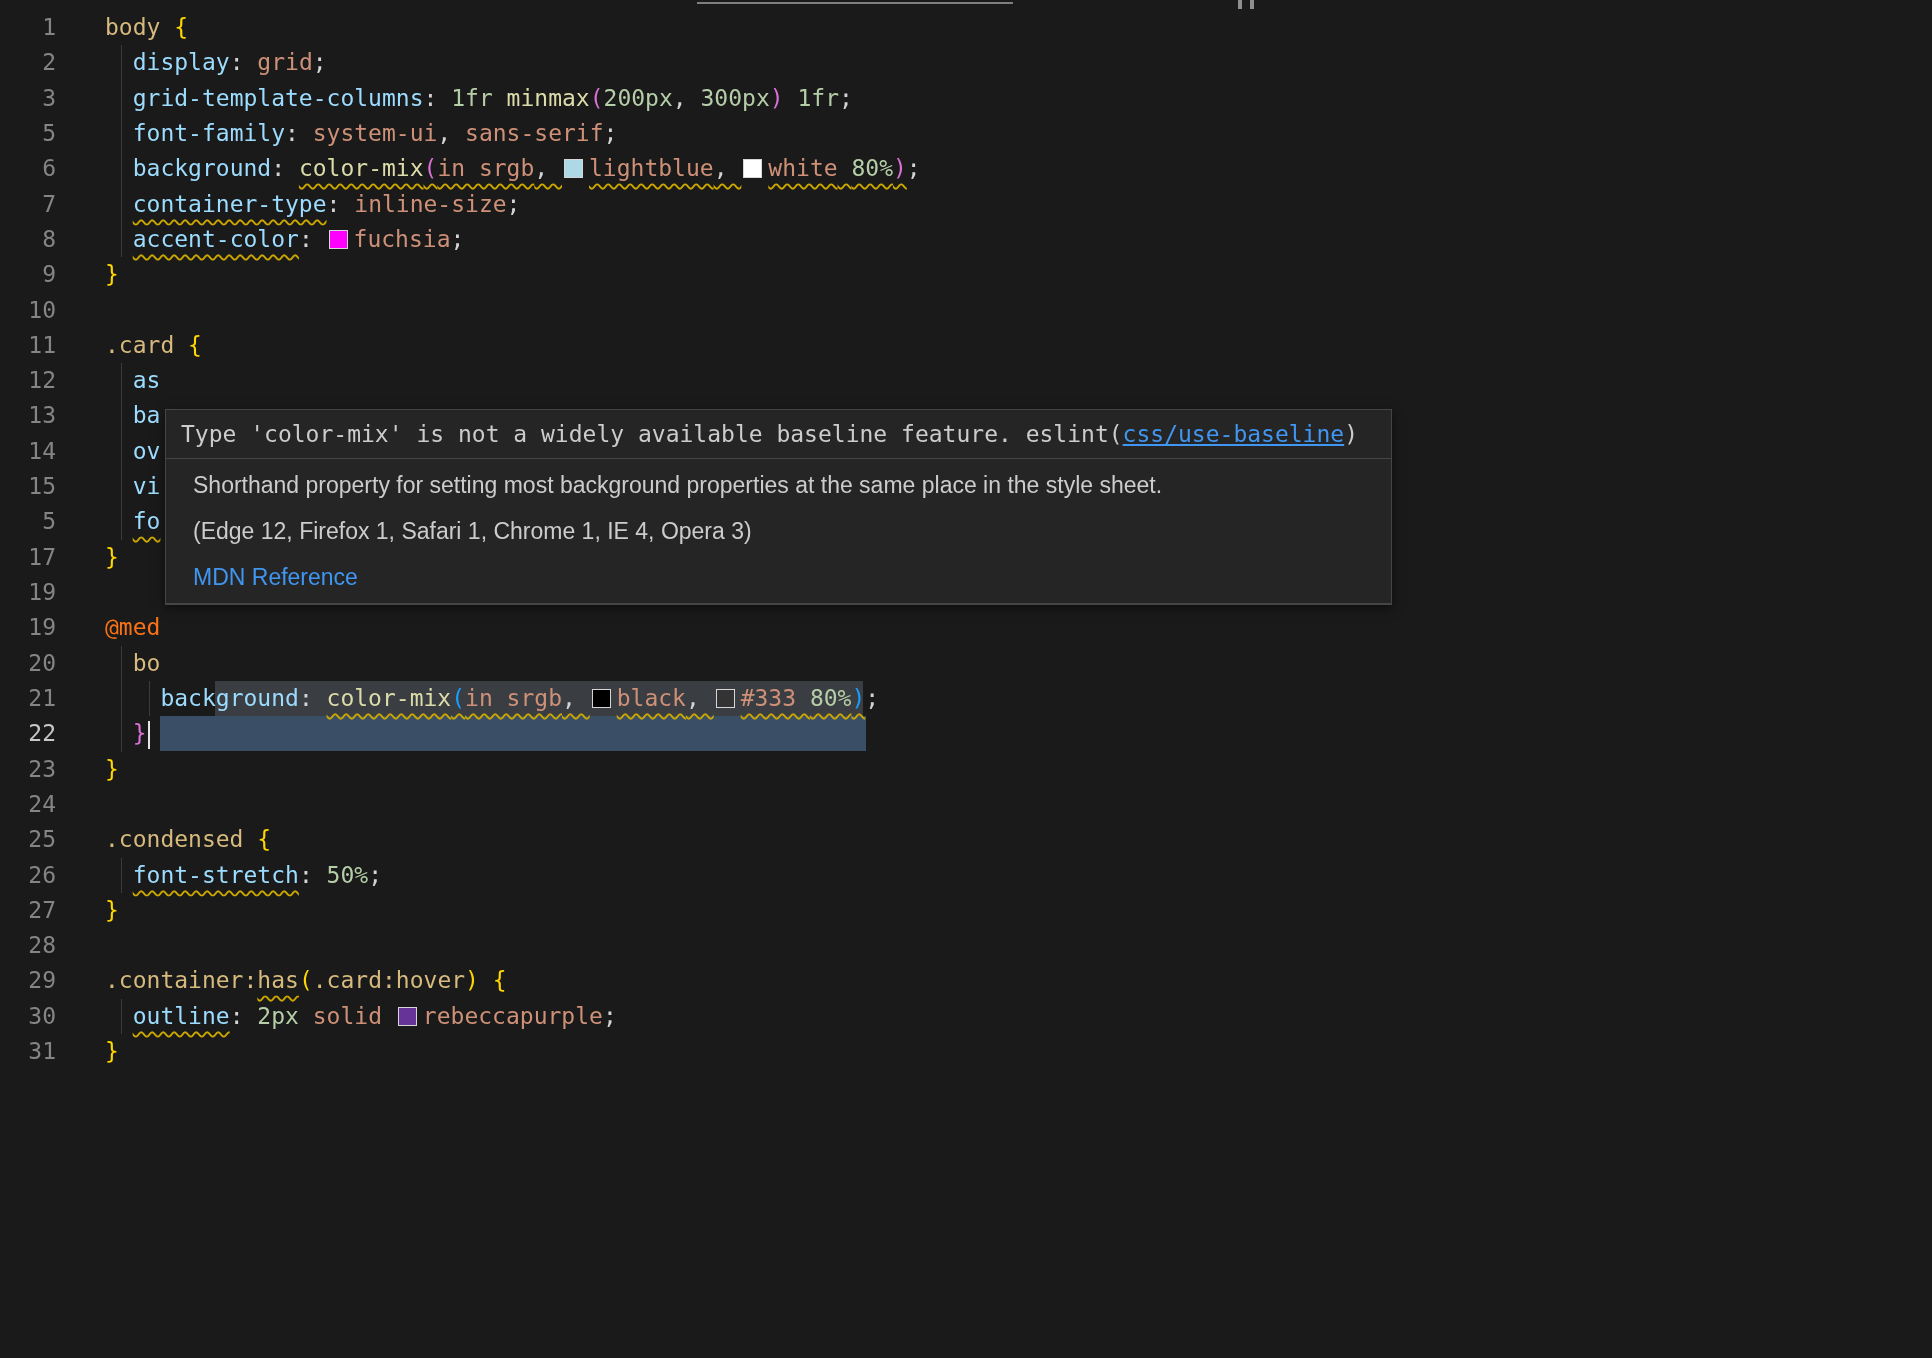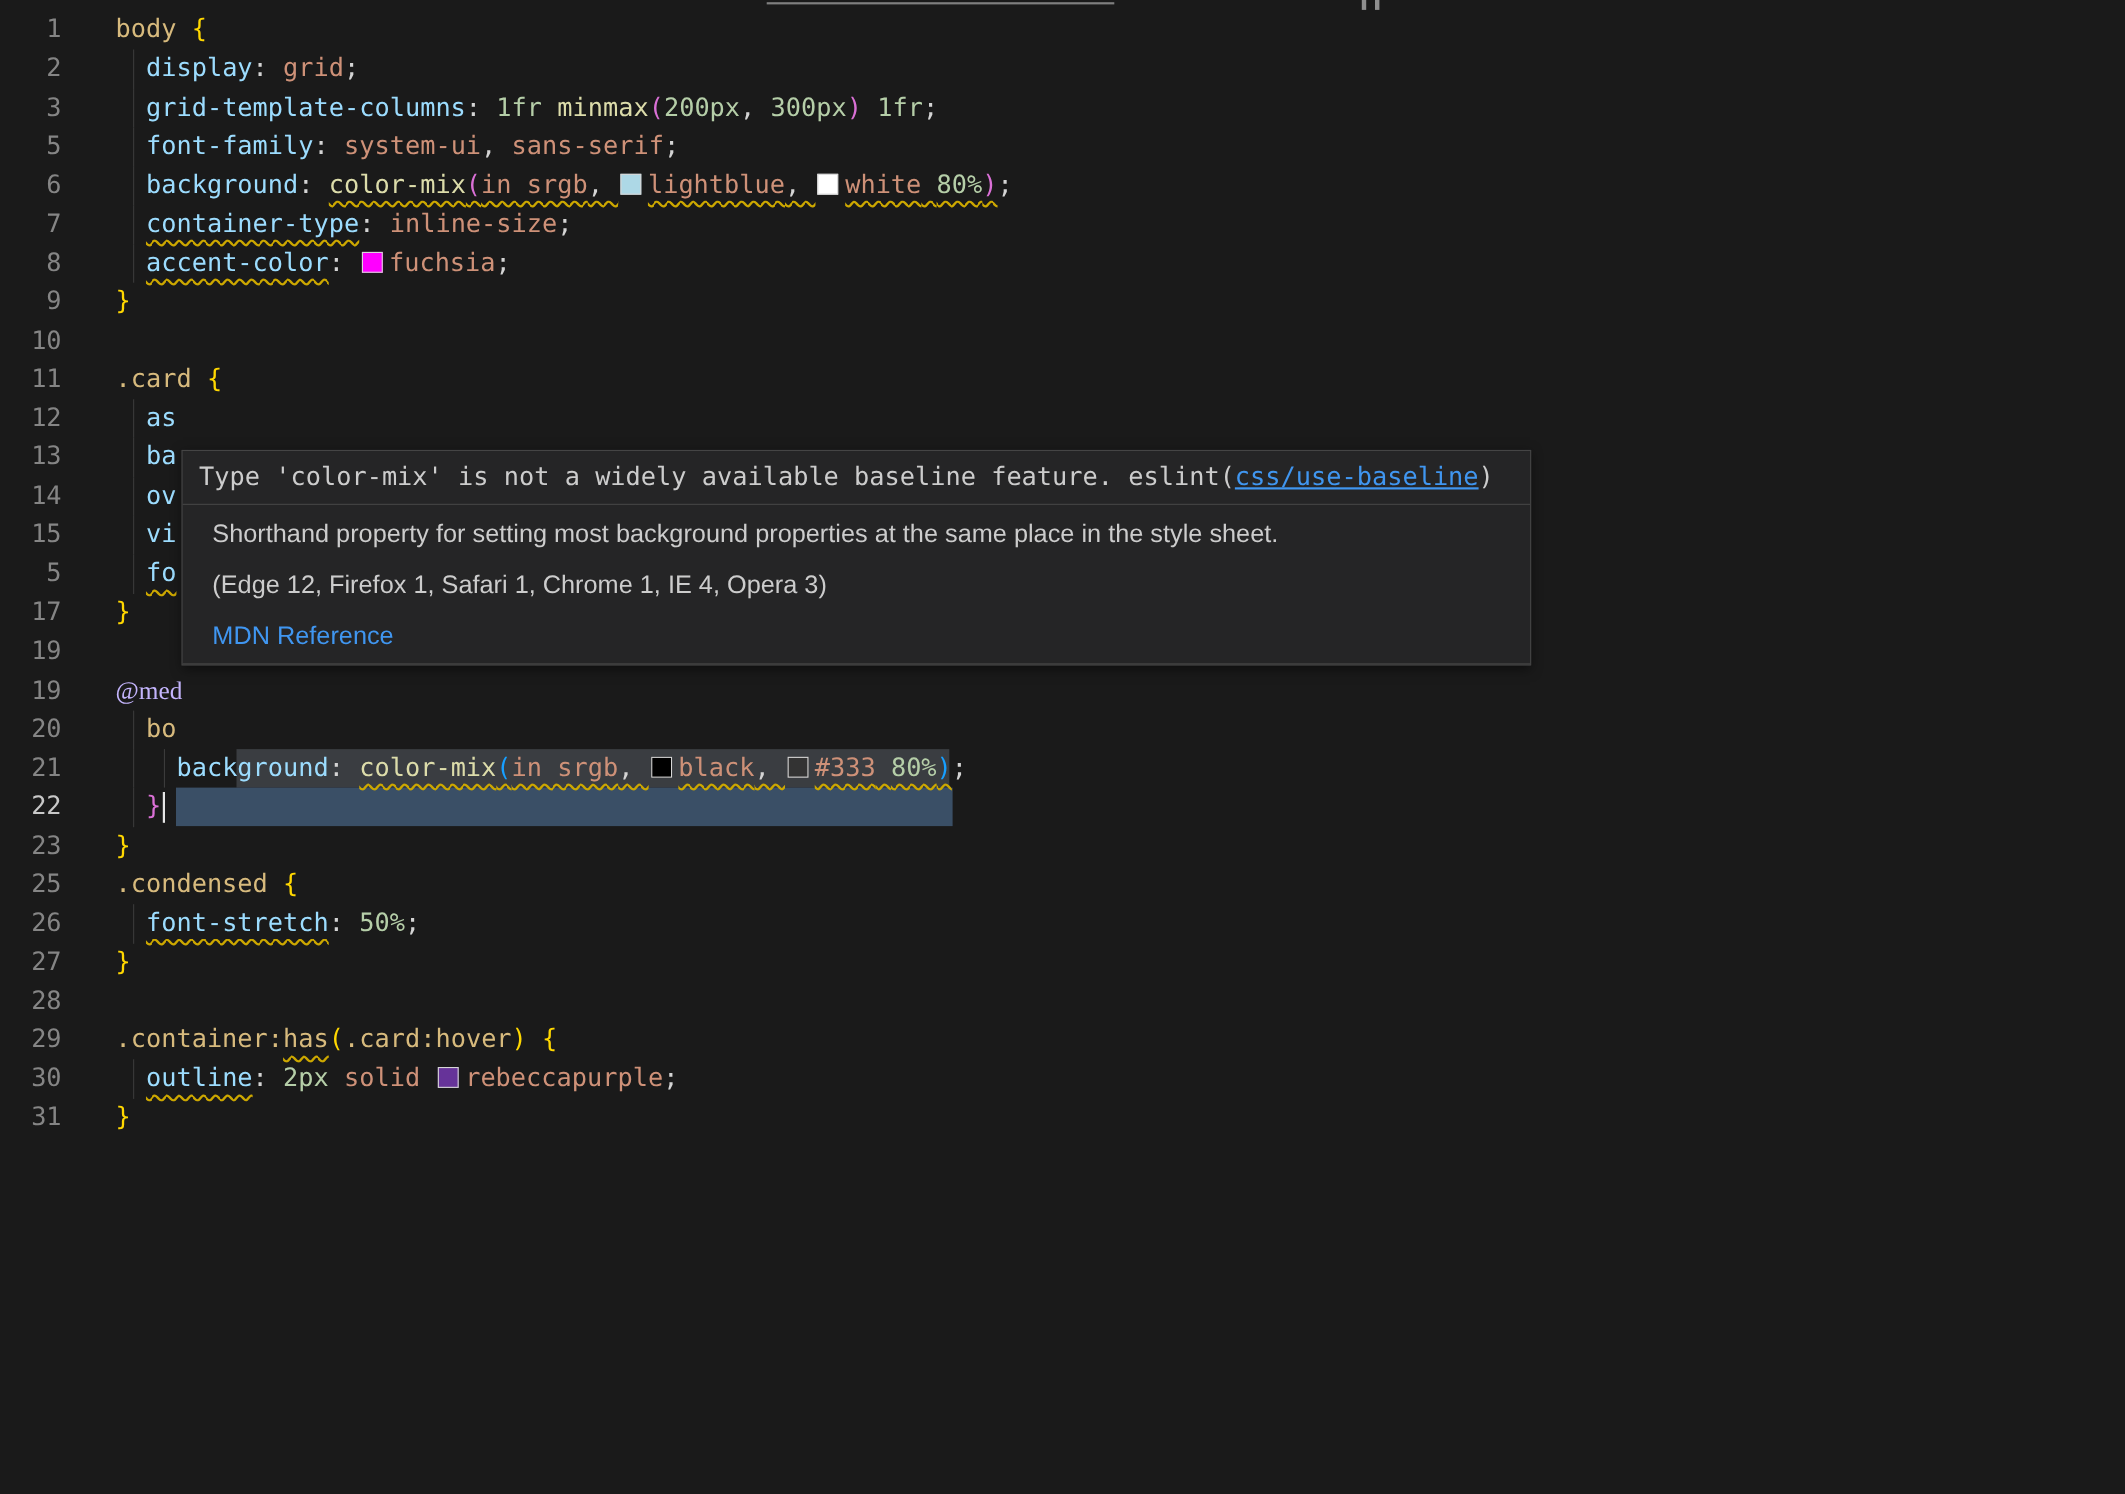--- a/index.html
+++ b/index.html
@@ -53,25 +53,26 @@
       <div class="line"><span class="ln">9</span><span class="code"><span style="color: rgb(255, 215, 0);">}</span></span></div>
       <div class="line"><span class="ln">10</span><span class="code"></span></div>
       <div class="line"><span class="ln">11</span><span class="code"><span style="color: rgb(215, 186, 125);">.card </span><span style="color: rgb(255, 215, 0);">{</span></span></div>
       <div class="line"><div class="guide" style="left: 121px;"></div><span class="ln">12</span><span class="code"><span style="color: rgb(212, 212, 212);">  </span><span style="color: rgb(156, 220, 254);">as</span></span></div>
       <div class="line"><div class="guide" style="left: 121px;"></div><span class="ln">13</span><span class="code"><span style="color: rgb(212, 212, 212);">  </span><span style="color: rgb(156, 220, 254);">ba</span></span></div>
       <div class="line"><div class="guide" style="left: 121px;"></div><span class="ln">14</span><span class="code"><span style="color: rgb(212, 212, 212);">  </span><span style="color: rgb(156, 220, 254);">ov</span></span></div>
       <div class="line"><div class="guide" style="left: 121px;"></div><span class="ln">15</span><span class="code"><span style="color: rgb(212, 212, 212);">  </span><span style="color: rgb(156, 220, 254);">vi</span></span></div>
       <div class="line"><div class="guide" style="left: 121px;"></div><span class="ln">5</span><span class="code"><span style="color: rgb(212, 212, 212);">  </span><span class="squiggle"><span style="color: rgb(156, 220, 254);">fo</span></span></span></div>
       <div class="line"><span class="ln">17</span><span class="code"><span style="color: rgb(255, 215, 0);">}</span></span></div>
       <div class="line"><span class="ln">19</span><span class="code"></span></div>
-      <div class="line"><span class="ln">19</span><span class="code"><span style="color: #c4b5fd; font-family: Liberation Serif, serif;">@med</span></span></div>
+      <div class="line"><span class="ln">19</span><span class="code"><span style="color: #f97316;">@med</span></span></div>
       <div class="line"><div class="guide" style="left: 121px;"></div><span class="ln">20</span><span class="code"><span style="color: rgb(212, 212, 212);">  </span><span style="color: rgb(215, 186, 125);">bo</span></span></div>
       <div class="line"><div class="guide" style="left: 121px;"></div><div class="guide" style="left: 149px;"></div><span class="ln">21</span><span class="code"><span style="color: rgb(212, 212, 212);">    </span><span style="color: rgb(156, 220, 254);">background</span><span style="color: rgb(212, 212, 212);">: </span><span class="squiggle"><span style="color: rgb(220, 220, 170);">color-mix</span><span style="color: rgb(23, 159, 255);">(</span><span style="color: rgb(206, 145, 120);">in srgb</span><span style="color: rgb(212, 212, 212);">, </span><span class="swatch" style="background: rgb(0, 0, 0);"></span><span style="color: rgb(206, 145, 120);">black</span><span style="color: rgb(212, 212, 212);">, </span><span class="swatch" style="background: rgb(51, 51, 51);"></span><span style="color: rgb(206, 145, 120);">#333</span><span style="color: rgb(212, 212, 212);"> </span><span style="color: rgb(181, 206, 168);">80%</span><span style="color: rgb(23, 159, 255);">)</span></span><span style="color: rgb(212, 212, 212);">;</span></span></div>
       <div class="line"><div class="guide" style="left: 121px;"></div><span class="ln active">22</span><span class="code"><span style="color: rgb(212, 212, 212);">  </span><span style="color: rgb(218, 112, 214);">}</span><span class="cursor"></span></span></div>
       <div class="line"><span class="ln">23</span><span class="code"><span style="color: rgb(255, 215, 0);">}</span></span></div>
+      <div class="line"><span class="ln">24</span><span class="code"></span></div>
       <div class="line"><span class="ln">25</span><span class="code"><span style="color: rgb(215, 186, 125);">.condensed </span><span style="color: rgb(255, 215, 0);">{</span></span></div>
       <div class="line"><div class="guide" style="left: 121px;"></div><span class="ln">26</span><span class="code"><span style="color: rgb(212, 212, 212);">  </span><span class="squiggle"><span style="color: rgb(156, 220, 254);">font-stretch</span></span><span style="color: rgb(212, 212, 212);">: </span><span style="color: rgb(181, 206, 168);">50%</span><span style="color: rgb(212, 212, 212);">;</span></span></div>
       <div class="line"><span class="ln">27</span><span class="code"><span style="color: rgb(255, 215, 0);">}</span></span></div>
       <div class="line"><span class="ln">28</span><span class="code"></span></div>
       <div class="line"><span class="ln">29</span><span class="code"><span style="color: rgb(215, 186, 125);">.container</span><span style="color: rgb(215, 186, 125);">:</span><span class="squiggle"><span style="color: rgb(215, 186, 125);">has</span></span><span style="color: rgb(255, 215, 0);">(</span><span style="color: rgb(215, 186, 125);">.card</span><span style="color: rgb(215, 186, 125);">:hover</span><span style="color: rgb(255, 215, 0);">)</span><span style="color: rgb(212, 212, 212);"> </span><span style="color: rgb(255, 215, 0);">{</span></span></div>
       <div class="line"><div class="guide" style="left: 121px;"></div><span class="ln">30</span><span class="code"><span style="color: rgb(212, 212, 212);">  </span><span class="squiggle"><span style="color: rgb(156, 220, 254);">outline</span></span><span style="color: rgb(212, 212, 212);">: </span><span style="color: rgb(181, 206, 168);">2px</span><span style="color: rgb(212, 212, 212);"> </span><span style="color: rgb(206, 145, 120);">solid</span><span style="color: rgb(212, 212, 212);"> </span><span class="swatch" style="background: rgb(102, 51, 153);"></span><span style="color: rgb(206, 145, 120);">rebeccapurple</span><span style="color: rgb(212, 212, 212);">;</span></span></div>
       <div class="line"><span class="ln">31</span><span class="code"><span style="color: rgb(255, 215, 0);">}</span></span></div>
     </div>
 
   <div class="tooltip">

